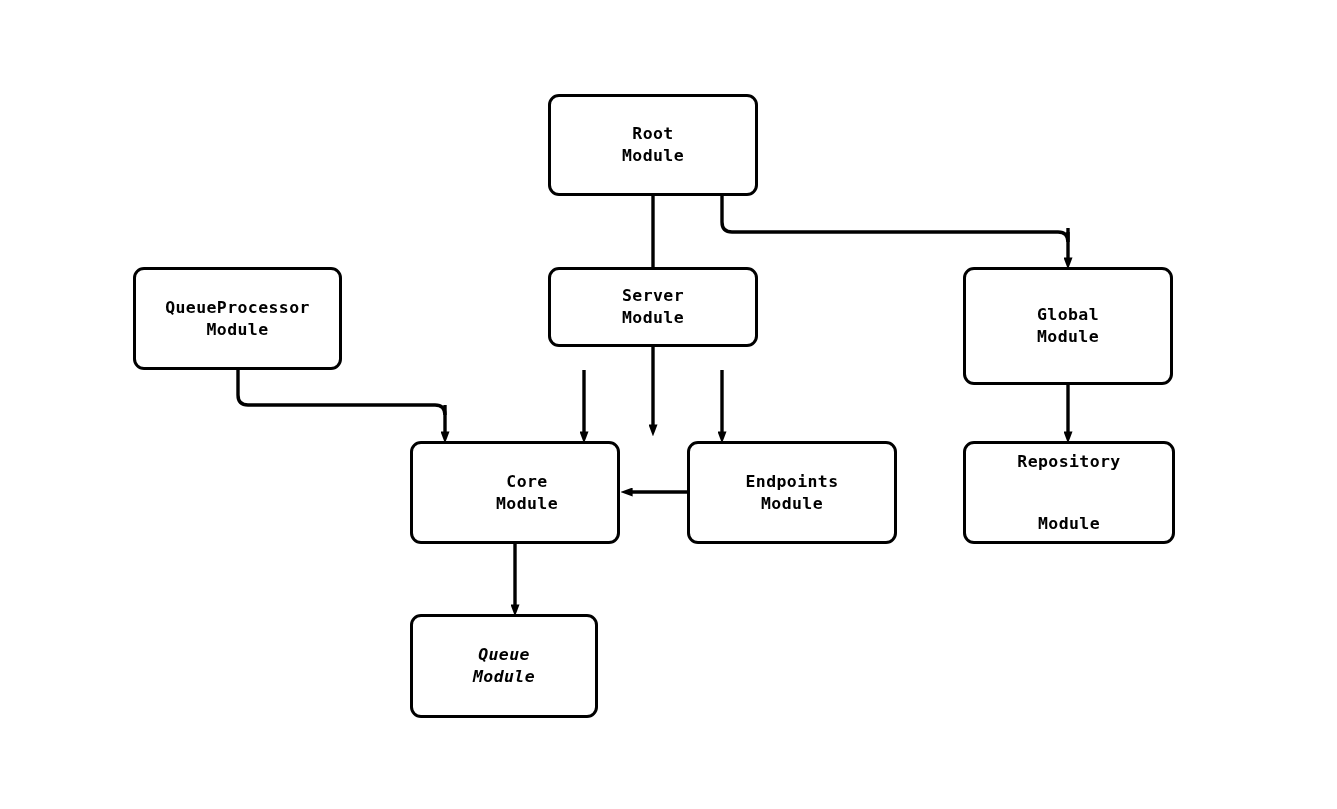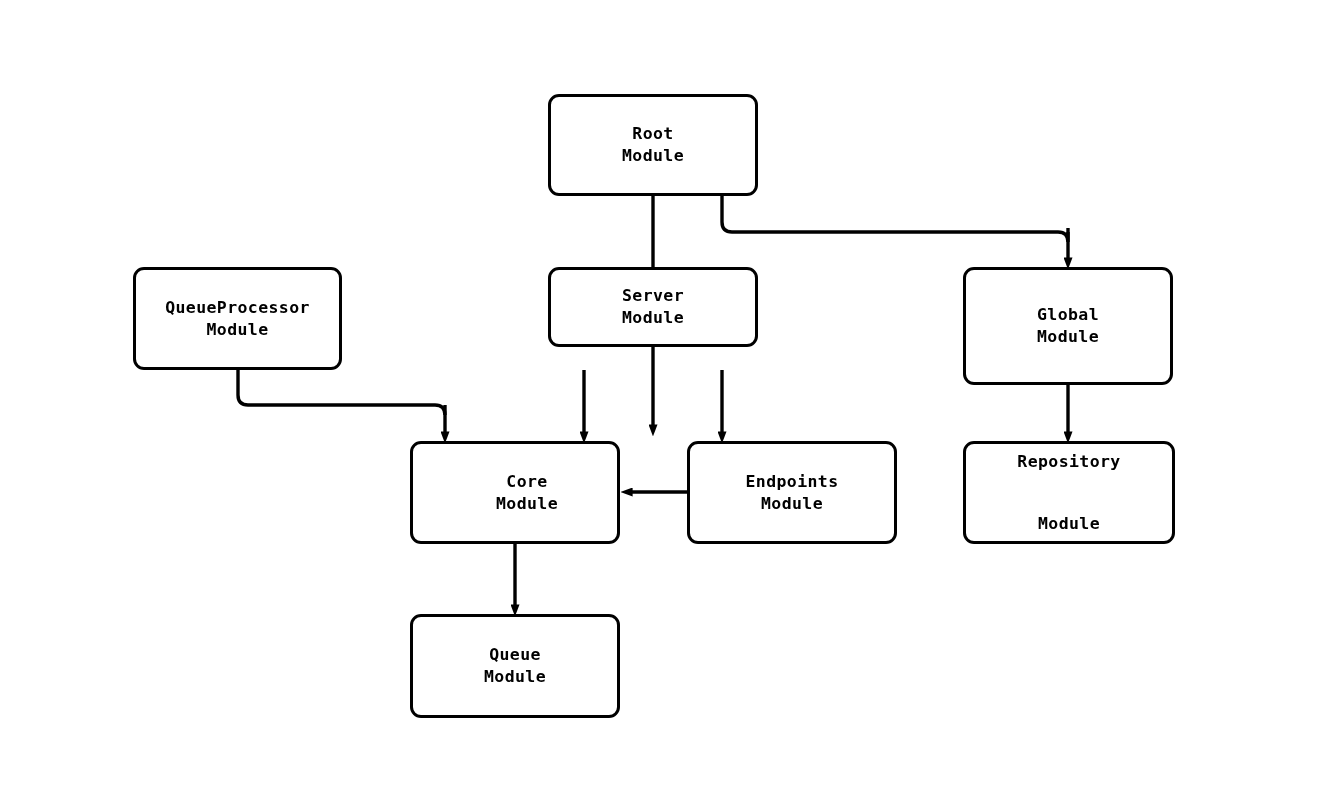--- a/index.html
+++ b/index.html
@@ -121,18 +121,18 @@
   <div class="node" id="node-endpoints" style="left: 687px; top: 441px; width: 210px; height: 103px;">
     <span class="node-label">Endpoints</span>
     <span class="node-label">Module</span>
   </div>
 
   <div class="node" id="node-repository" style="left: 963px; top: 441px; width: 212px; height: 103px; gap: 40px;">
     <span class="node-label">Repository</span>
     <span class="node-label">Module</span>
   </div>
 
-  <div class="node" id="node-queue" style="left: 410px; top: 614px; width: 210px; height: 104px;">
+  <div class="node" id="node-queue" style="left: 410px; top: 614px; width: 188px; height: 104px; font-style: italic;">
     <span class="node-label">Queue</span>
     <span class="node-label">Module</span>
   </div>
 
 </div>
 
 </body></html>

